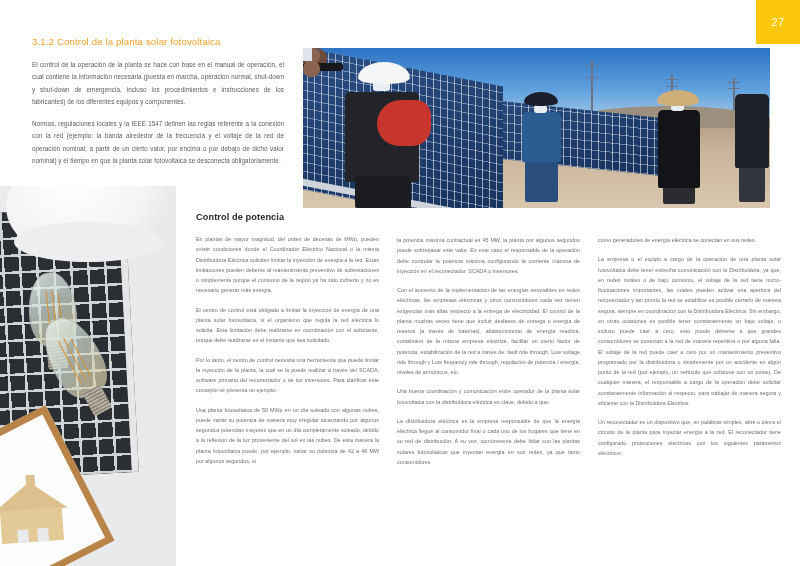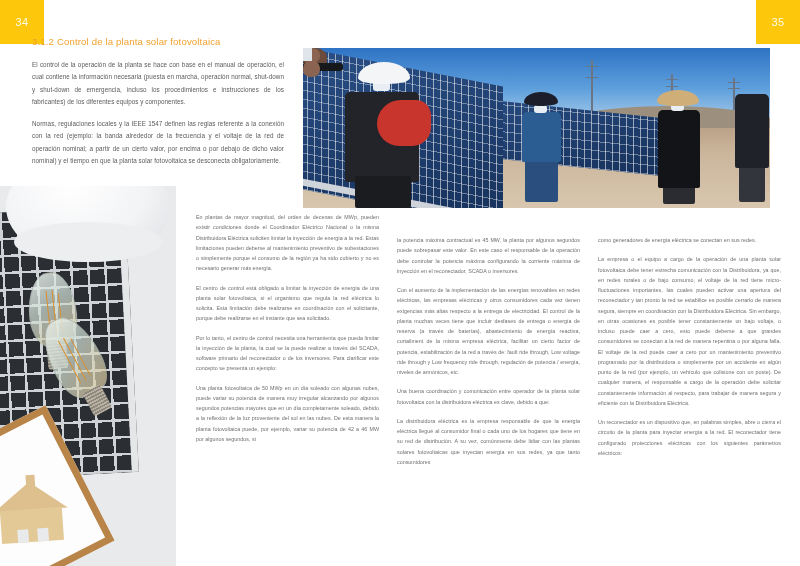--- a/index.html
+++ b/index.html
@@ -281,25 +281,22 @@
   }
   .col-spacer { height: 23px; }
 </style>
 </head>
 <body>
 
 <div id="spread">
 
   <div id="lower-panel"></div>
 
-  <div id="page-tab-left" class="page-tab">
-    <span>34</span>
-  </div>
   <div id="page-tab-right" class="page-tab">
-    <span>35</span>
+    <span>27</span>
   </div>
 
   <div id="upper-left">
     <div id="section-heading">3.1.2 Control de la planta solar fotovoltaica</div>
     <p class="intro-p">El control de la operación de la planta se hace con base en el manual de operación, el cual contiene la información necesaria (puesta en marcha, operación normal, shut-down y shut-down de emergencia, incluso los procedimientos e instrucciones de los fabricantes) de los diferentes equipos y componentes.</p>
     <p class="intro-p">Normas, regulaciones locales y la IEEE 1547 definen las reglas referente a la conexión con la red (ejemplo: la banda alrededor de la frecuencia y el voltaje de la red de operación nominal; a partir de un cierto valor, por encima o por debajo de dicho valor nominal) y el tiempo en que la planta solar fotovoltaica se desconecta obligatoriamente.</p>
   </div>
 
   <div id="photo-solar-workers">
     <div class="ph-sky"></div>
@@ -374,20 +371,21 @@
       <div id="fl-house-body">
         <div class="fl-house-notch" id="fl-notch-1"></div>
         <div class="fl-house-notch" id="fl-notch-2"></div>
       </div>
     </div>
   </div>
 
   <div id="lower-content">
 
     <div class="text-col">
+      <div id="subsection-heading">Control de potencia</div>
       <p class="body-p">En plantas de mayor magnitud, del orden de decenas de MWp, pueden existir condiciones donde el Coordinador Eléctrico Nacional o la misma Distribuidora Eléctrica soliciten limitar la inyección de energía a la red. Estas limitaciones pueden deberse al mantenimiento preventivo de subestaciones o simplemente porque el consumo de la región ya ha sido cubierto y no es necesario generar más energía.</p>
       <p class="body-p">El centro de control está obligado a limitar la inyección de energía de una planta solar fotovoltaica, si el organismo que regula la red eléctrica lo solicita. Esta limitación debe realizarse en coordinación con el solicitante, porque debe realizarse en el instante que sea solicitado.</p>
       <p class="body-p">Por lo tanto, el centro de control necesita una herramienta que pueda limitar la inyección de la planta, la cual se la puede realizar a través del SCADA, software primario del reconectador o de los inversores. Para clarificar este concepto se presenta un ejemplo:</p>
       <p class="body-p">Una planta fotovoltaica de 50 MWp en un día soleado con algunas nubes, puede variar su potencia de manera muy irregular alcanzando por algunos segundos potencias mayores que en un día completamente soleado, debido a la reflexión de la luz proveniente del sol en las nubes. De esta manera la planta fotovoltaica puede, por ejemplo, variar su potencia de 42 a 46 MW por algunos segundos, si</p>
     </div>
 
     <div class="text-col">
       <div class="col-spacer"></div>
       <p class="body-p">la potencia máxima contractual es 45 MW, la planta por algunos segundos puede sobrepasar este valor. En este caso el responsable de la operación debe controlar la potencia máxima configurando la corriente máxima de inyección en el reconectador, SCADA o inversores.</p>
       <p class="body-p">Con el aumento de la implementación de las energías renovables en redes eléctricas, las empresas eléctricas y otros consumidores cada vez tienen exigencias más altas respecto a la entrega de electricidad. El control de la planta muchas veces tiene que incluir desfases de entrega o energía de reserva (a través de baterías), abastecimiento de energía reactiva, curtailment de la misma empresa eléctrica, facilitar un cierto factor de potencia, estabilización de la red a través de: fault ride through, Low voltage ride through y Low frequency ride through, regulación de potencia / energía, niveles de armónicos, etc.</p>

